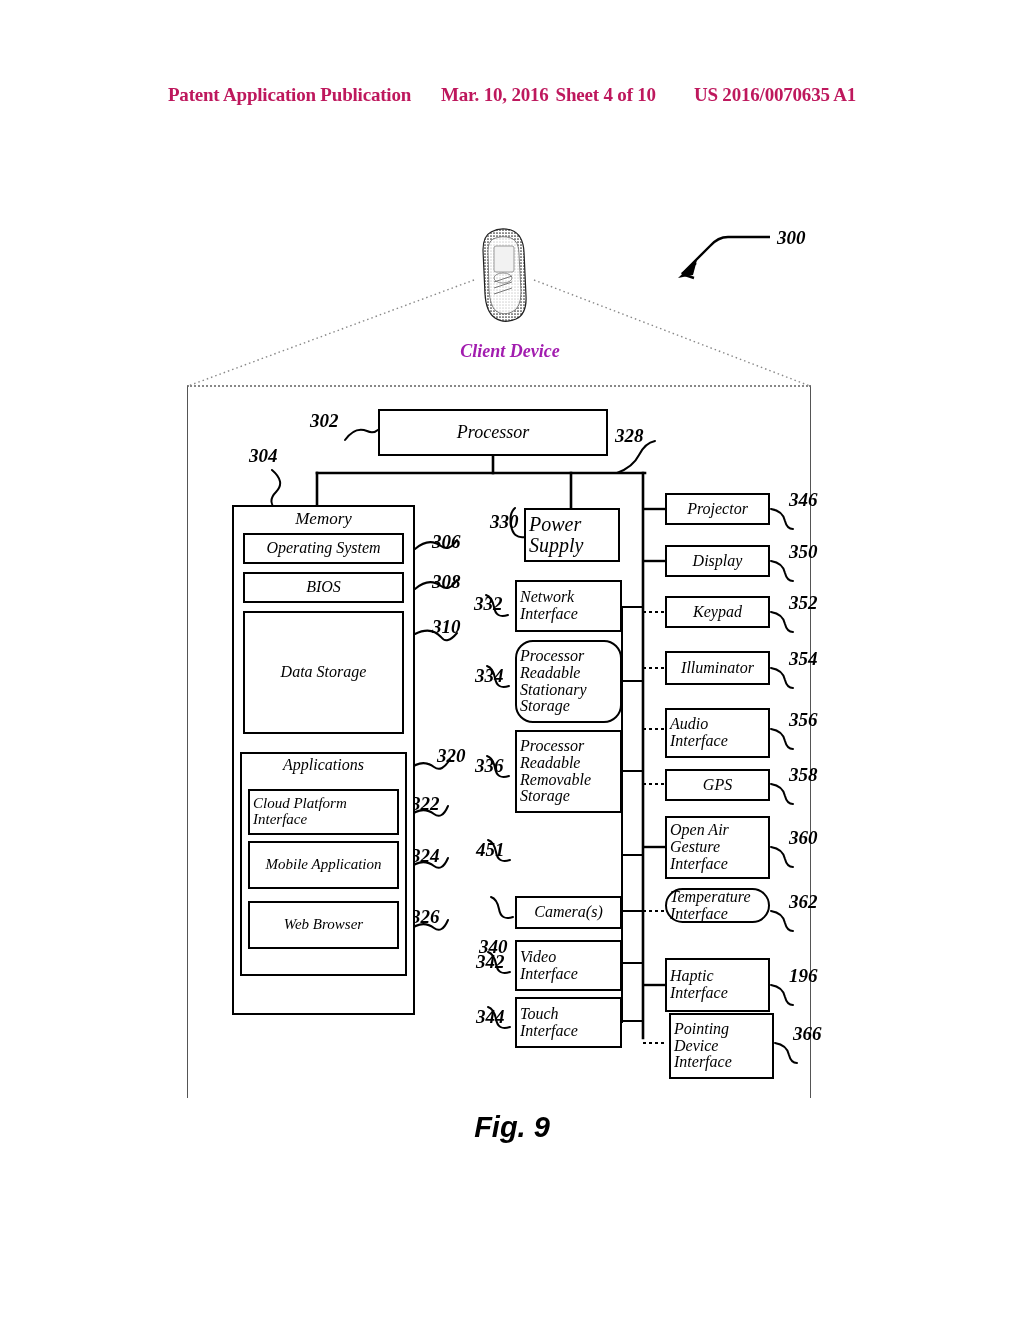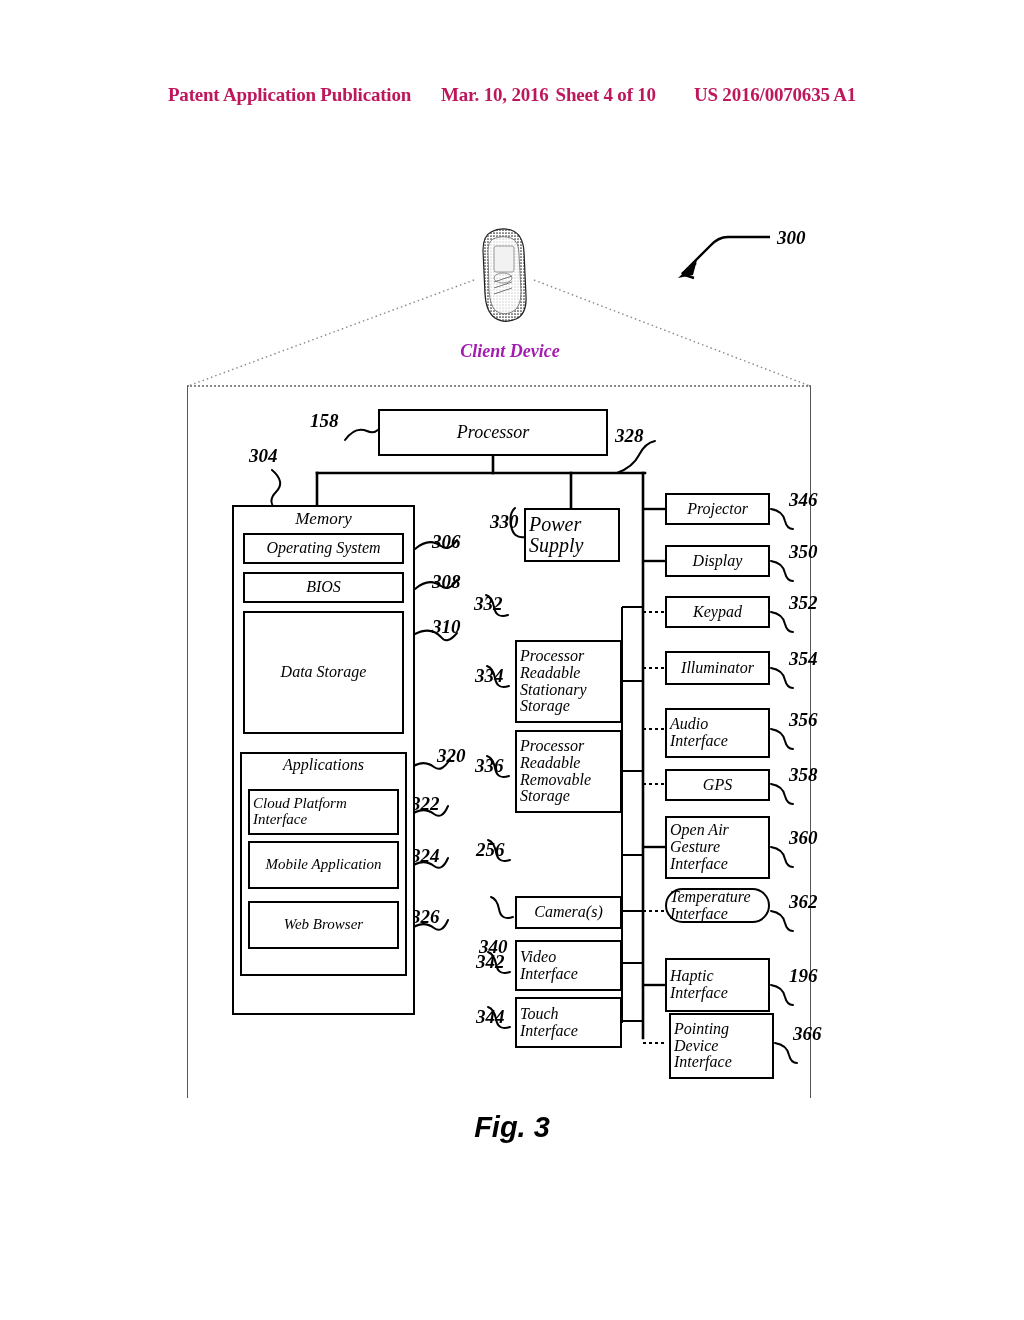--- a/index.html
+++ b/index.html
@@ -252,35 +252,35 @@
       <path d="M775 1043 q12 2 14 12 q2 8 8 8"></path>
     </g>
 
     <g stroke="#000" stroke-width="2.4" fill="none">
       <path d="M682 274 L710 246 q8 -9 18 -9 L770 237"></path>
       <path d="M682 274 L696 263 M682 274 L694 278" stroke-width="2.4"></path>
     </g>
     <polygon points="678,278 697,260 693,275" fill="#000"></polygon>
   </svg>
 
-  <div class="ref" style="left:310px; top:410px;">158</div>
+  <div class="ref" style="left:310px; top:410px;">302</div>
   <div class="ref" style="left:249px; top:445px;">304</div>
   <div class="ref" style="left:432px; top:531px;">306</div>
   <div class="ref" style="left:432px; top:571px;">308</div>
   <div class="ref" style="left:432px; top:616px;">310</div>
   <div class="ref" style="left:437px; top:745px;">320</div>
   <div class="ref" style="left:411px; top:793px;">322</div>
   <div class="ref" style="left:411px; top:845px;">324</div>
   <div class="ref" style="left:411px; top:906px;">326</div>
   <div class="ref" style="left:615px; top:425px;">328</div>
   <div class="ref" style="left:490px; top:511px;">330</div>
   <div class="ref" style="left:474px; top:593px;">332</div>
   <div class="ref" style="left:475px; top:665px;">334</div>
   <div class="ref" style="left:475px; top:755px;">336</div>
-  <div class="ref" style="left:476px; top:839px;">256</div>
+  <div class="ref" style="left:476px; top:839px;">451</div>
   <div class="ref" style="left:479px; top:896px;margin-top:40px;">340</div>
   <div class="ref" style="left:476px; top:951px;">342</div>
   <div class="ref" style="left:476px; top:1006px;">344</div>
   <div class="ref" style="left:789px; top:489px;">346</div>
   <div class="ref" style="left:789px; top:541px;">350</div>
   <div class="ref" style="left:789px; top:592px;">352</div>
   <div class="ref" style="left:789px; top:648px;">354</div>
   <div class="ref" style="left:789px; top:709px;">356</div>
   <div class="ref" style="left:789px; top:764px;">358</div>
   <div class="ref" style="left:789px; top:827px;">360</div>
@@ -322,22 +322,25 @@
   </div>
 
   <div class="bx" style="left:248px; top:901px; width:151px; height:48px; font-size:15px;">
     <span>Web Browser</span>
   </div>
 
   <div class="bx" style="left:524px; top:508px; width:96px; height:54px; font-size:20px;">
     <span>Power Supply</span>
   </div>
 
-
-  <div class="bx" style="left:515px; top:640px; width:107px; height:83px; font-size:16px;">
+  <div class="bx" style="left:515px; top:580px; width:107px; height:52px; font-size:16px;">
+    <span>Network Interface</span>
+  </div>
+
+  <div class="bx" style="left:515px; top:640px; width:107px; height:83px; font-size:16px;border-radius:18px;">
     <span>Processor Readable Stationary Storage</span>
   </div>
 
   <div class="bx" style="left:515px; top:730px; width:107px; height:83px; font-size:16px;">
     <span>Processor Readable Removable Storage</span>
   </div>
 
 
   <div class="bx" style="left:515px; top:896px; width:107px; height:33px; font-size:16px;">
     <span>Camera(s)</span>
@@ -384,15 +387,15 @@
   </div>
 
   <div class="bx" style="left:665px; top:958px; width:105px; height:54px; font-size:16px;">
     <span>Haptic Interface</span>
   </div>
 
   <div class="bx" style="left:669px; top:1013px; width:105px; height:66px; font-size:16px;">
     <span>Pointing Device Interface</span>
   </div>
 
-  <div id="figcap">Fig. 3</div>
+  <div id="figcap">Fig. 9</div>
 
 </div>
 
 </body></html>

